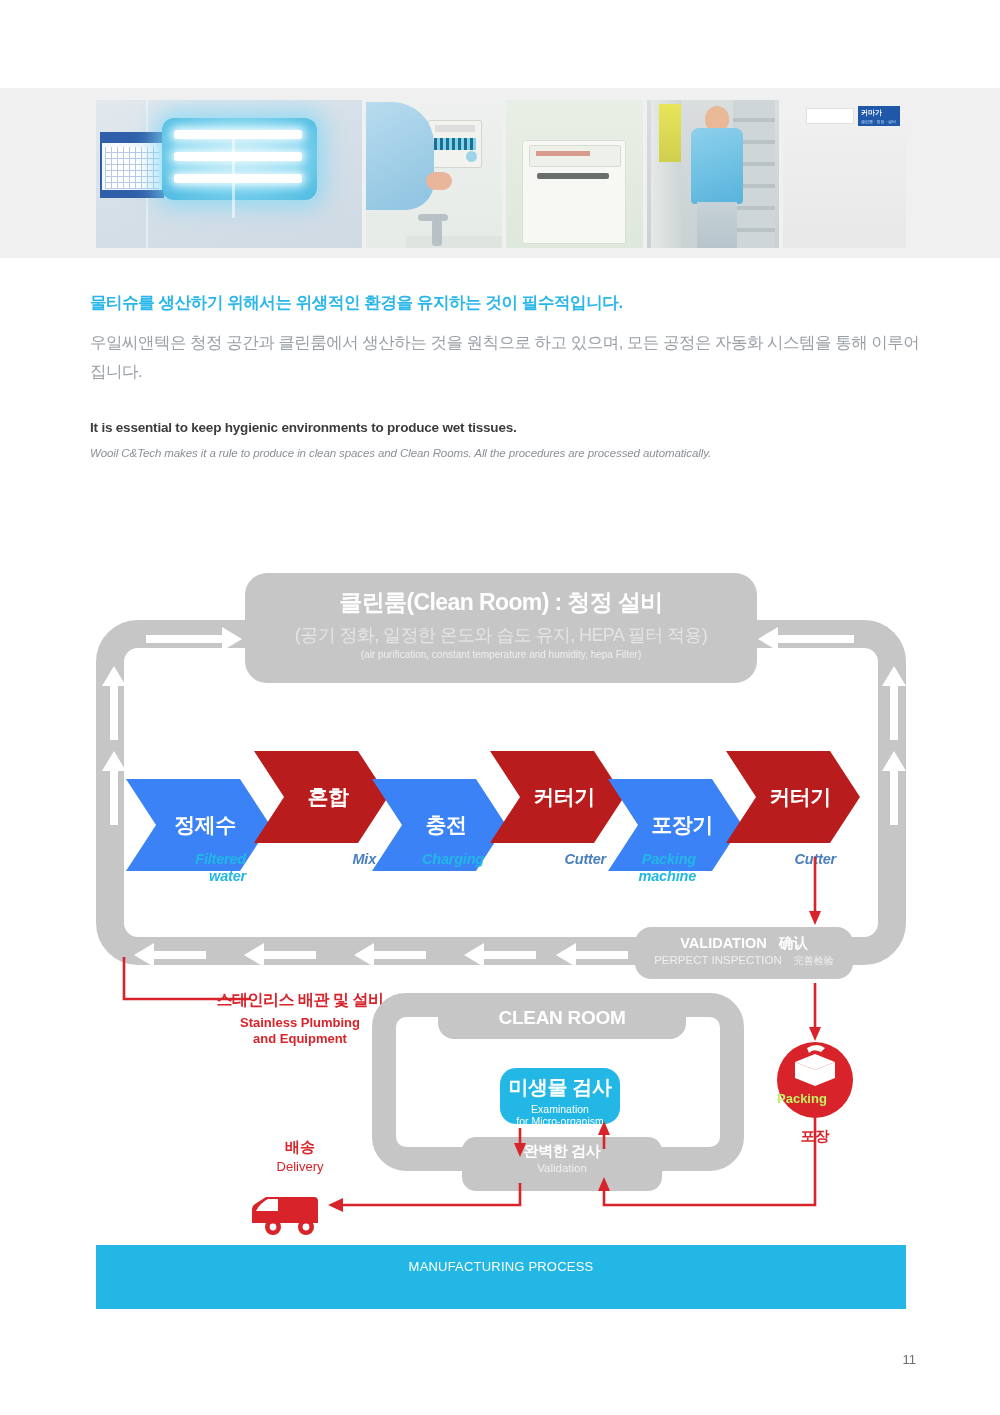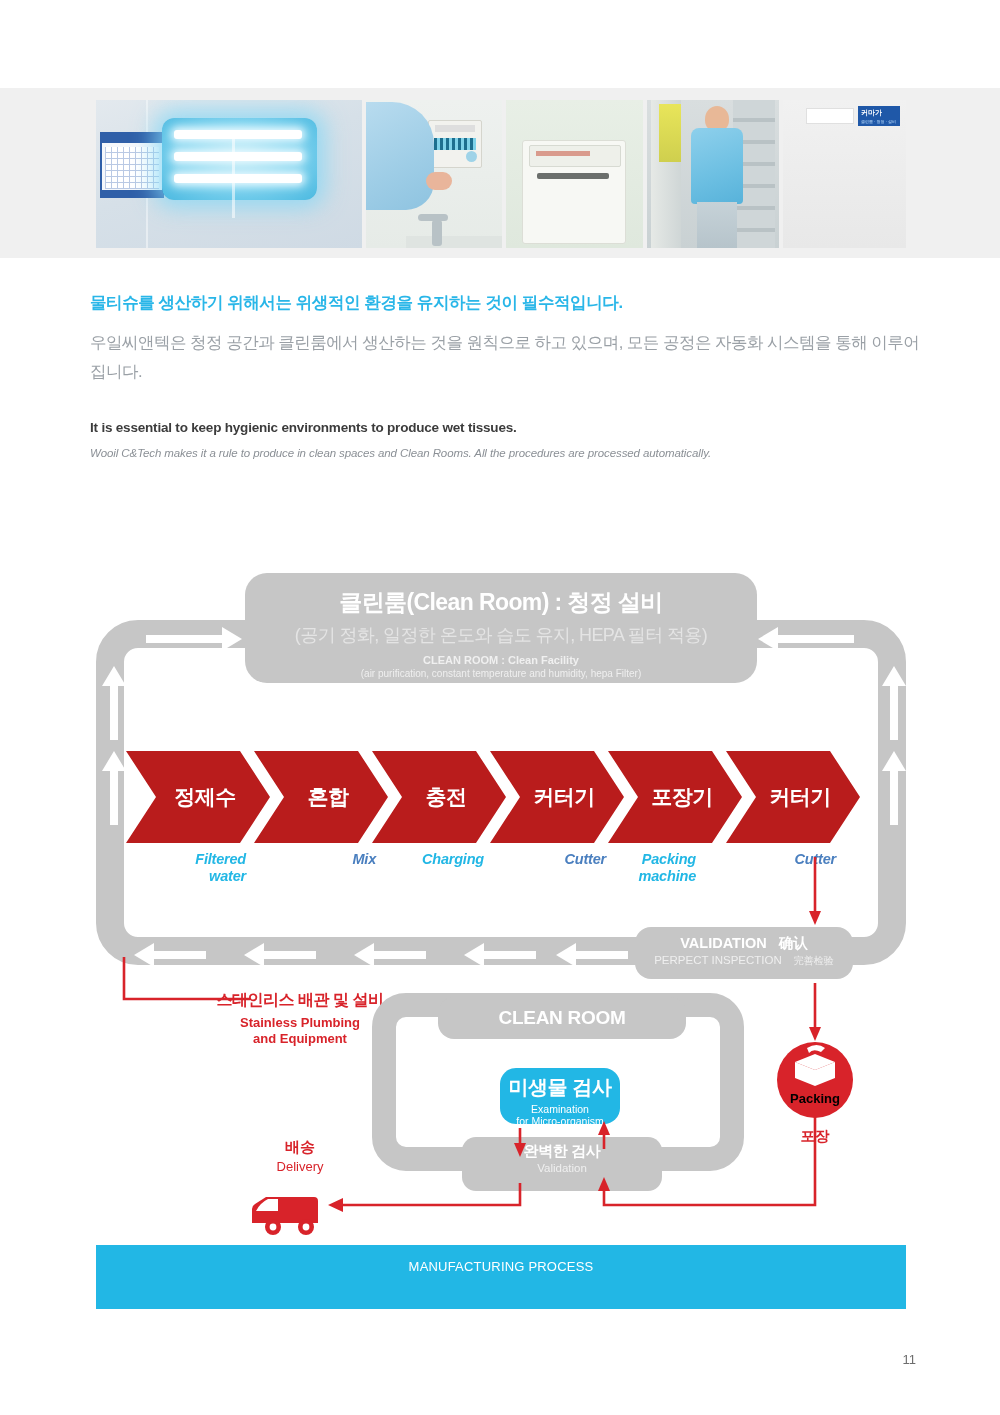--- a/index.html
+++ b/index.html
@@ -129,21 +129,21 @@
   .warrow { position:absolute; pointer-events:none; }
 
   
   .chev-row { position:absolute; left:126px; top:186px; width:730px; height:92px; display:flex; }
   .chev {
     position:relative; height:92px; color:#fff; font-size:21px; font-weight:bold;
     display:flex; align-items:center; justify-content:center; letter-spacing:-.5px;
     margin-right:-16px;
   }
   .chev span { position:relative; z-index:2; padding-left:14px; }
-  .chev-c { background:#b91c1c; }
+  .chev-c { background:#3b82f6;margin-top:28px; }
   .chev-d { background:#b91c1c; }
   .chev {
     clip-path: polygon(0 0, calc(100% - 30px) 0, 100% 50%, calc(100% - 30px) 100%, 0 100%, 30px 50%);
   }
   .chev:first-child { clip-path: polygon(0 0, calc(100% - 30px) 0, 100% 50%, calc(100% - 30px) 100%, 0 100%, 30px 50%); }
 
   .chev-labels { position:absolute; left:126px; top:286px; width:760px; height:46px; }
   .chev-lab {
     position:absolute; font-size:14.5px; font-style:italic; font-weight:bold;
     line-height:17px; letter-spacing:-.2px;text-align:right;
@@ -186,21 +186,21 @@
   .valid2-pill {
     position:absolute; left:462px; top:572px; width:200px; height:54px;
     background:#c6c6c6; border-radius:14px; color:#fff; text-align:center; padding-top:5px;
   }
   .valid2-pill .kr { font-size:15px; font-weight:bold; letter-spacing:-.4px; }
   .valid2-pill .en { font-size:11.5px; color:#efefef; margin-top:1px; }
 
   
   .packing {
     position:absolute; left:777px; top:1042px; width:76px; height:76px;
-    background:#d8232a; border-radius:50%; color:#000000; text-align:center;
+    background:#d8232a; border-radius:50%; color:#bef264; text-align:left;
   }
   .packing .cap { position:absolute; left:0; bottom:12px; width:100%; font-size:13px; font-weight:bold; }
   .pack-kr { position:absolute; left:765px; top:1127px; width:100px; text-align:center; color:#d8232a; font-size:14.5px; font-weight:bold; }
 
   
   .delivery-lbl { position:absolute; left:250px; top:1138px; width:100px; text-align:center; color:#d8232a; }
   .delivery-lbl .kr { font-size:15px; font-weight:bold; }
   .delivery-lbl .en { font-size:13px; margin-top:2px; }
 
   
@@ -313,21 +313,20 @@
         <path d="M704 452 h36 v-7 l18 11 -18 11 v-7 h-36 z"></path>
         <path d="M728 560 v-44 h-7 l11 -18 11 18 h-7 v44 z"></path>
         <path d="M432 596 h-30 v-7 l-18 11 18 11 v-7 h30 z"></path>
         <path d="M688 596 h30 v-7 l18 11 -18 11 v-7 h-30 z"></path>
       </g>
     </svg>
 
     <div class="cr-header">
       <div class="l1">클린룸(Clean Room) : 청정 설비</div>
       <div class="l2">(공기 정화, 일정한 온도와 습도 유지, HEPA 필터 적용)</div>
-      <div class="l3">CLEAN ROOM : Clean Facility</div>
       <div class="l4">(air purification, constant temperature and humidity, hepa Filter)</div>
     </div>
 
     <div class="chev-row">
       <div class="chev chev-c" style="width:144px;">
         <span>정제수</span>
         </div>
       <div class="chev chev-d" style="width:134px;">
         <span>혼합</span>
         </div>

